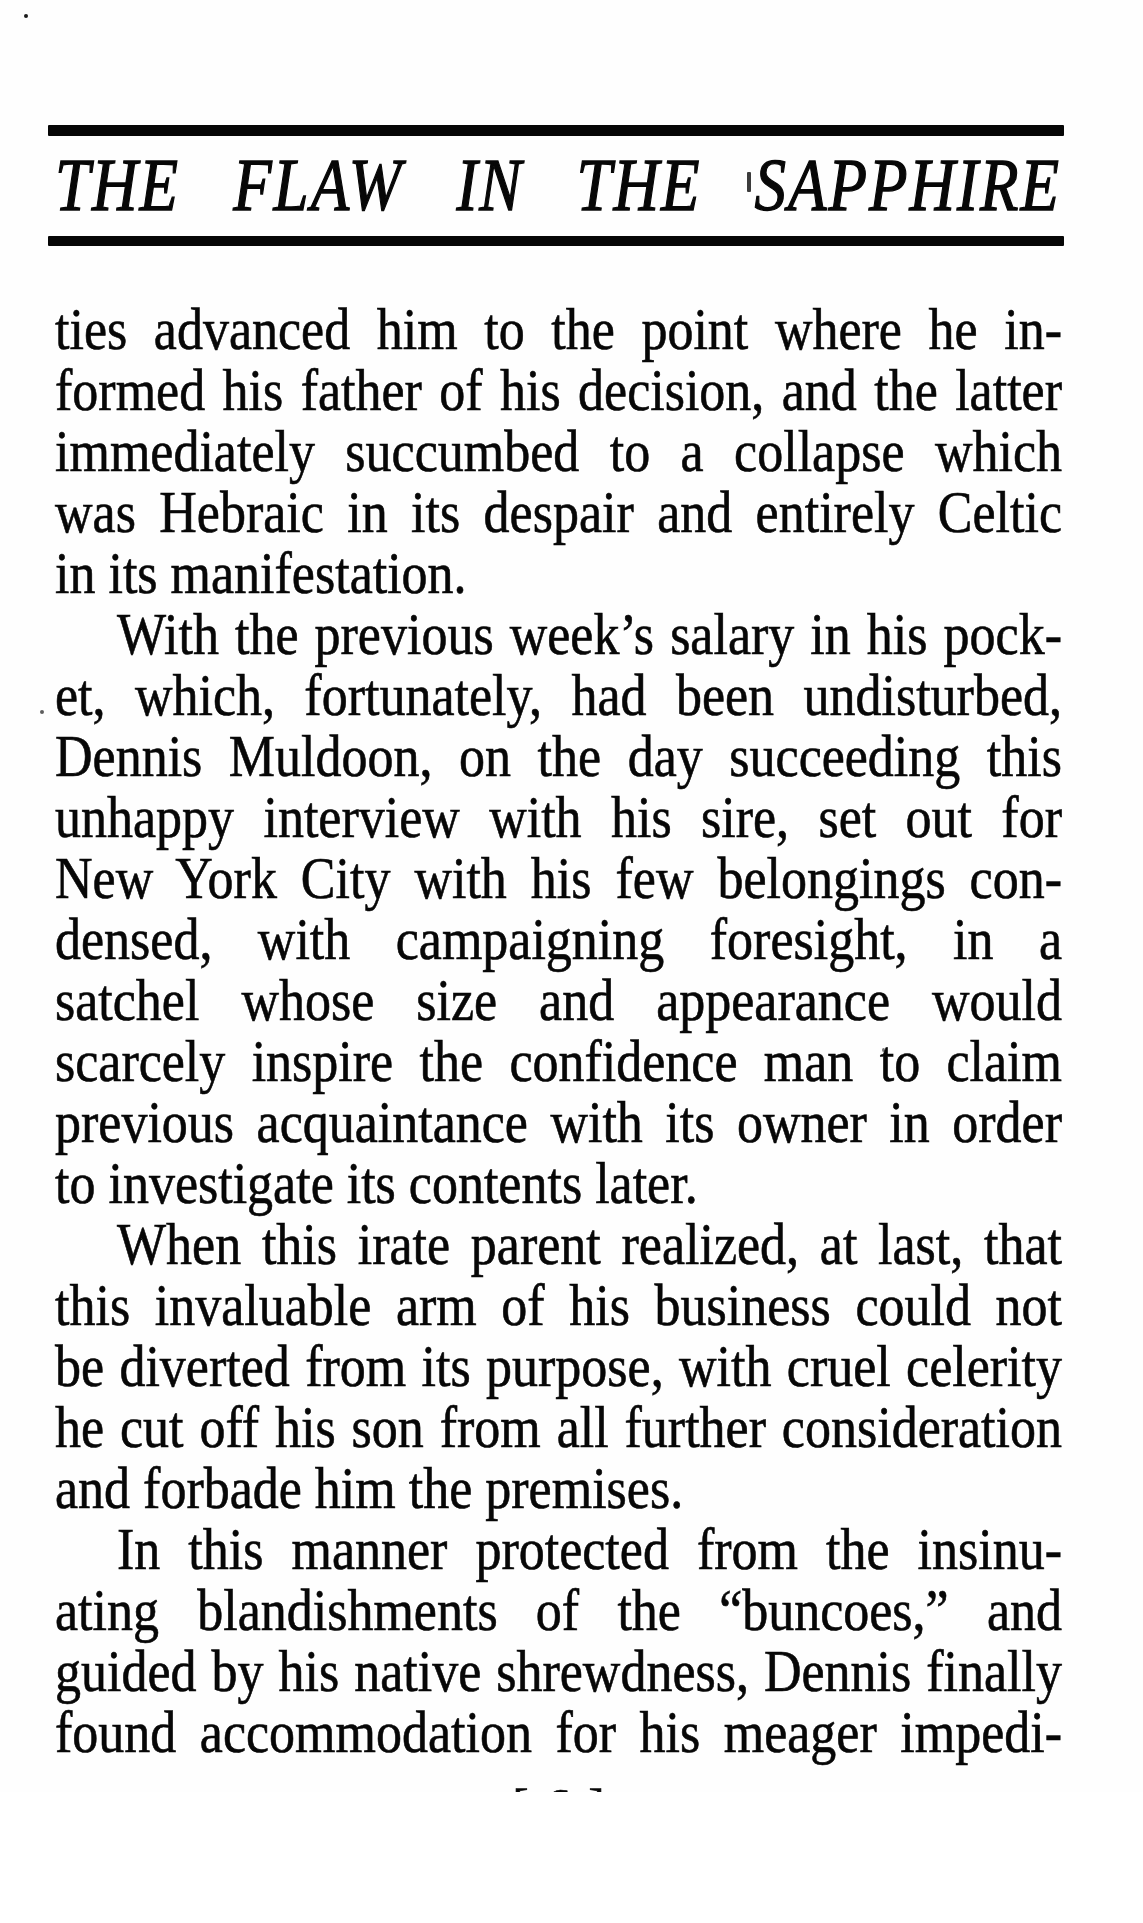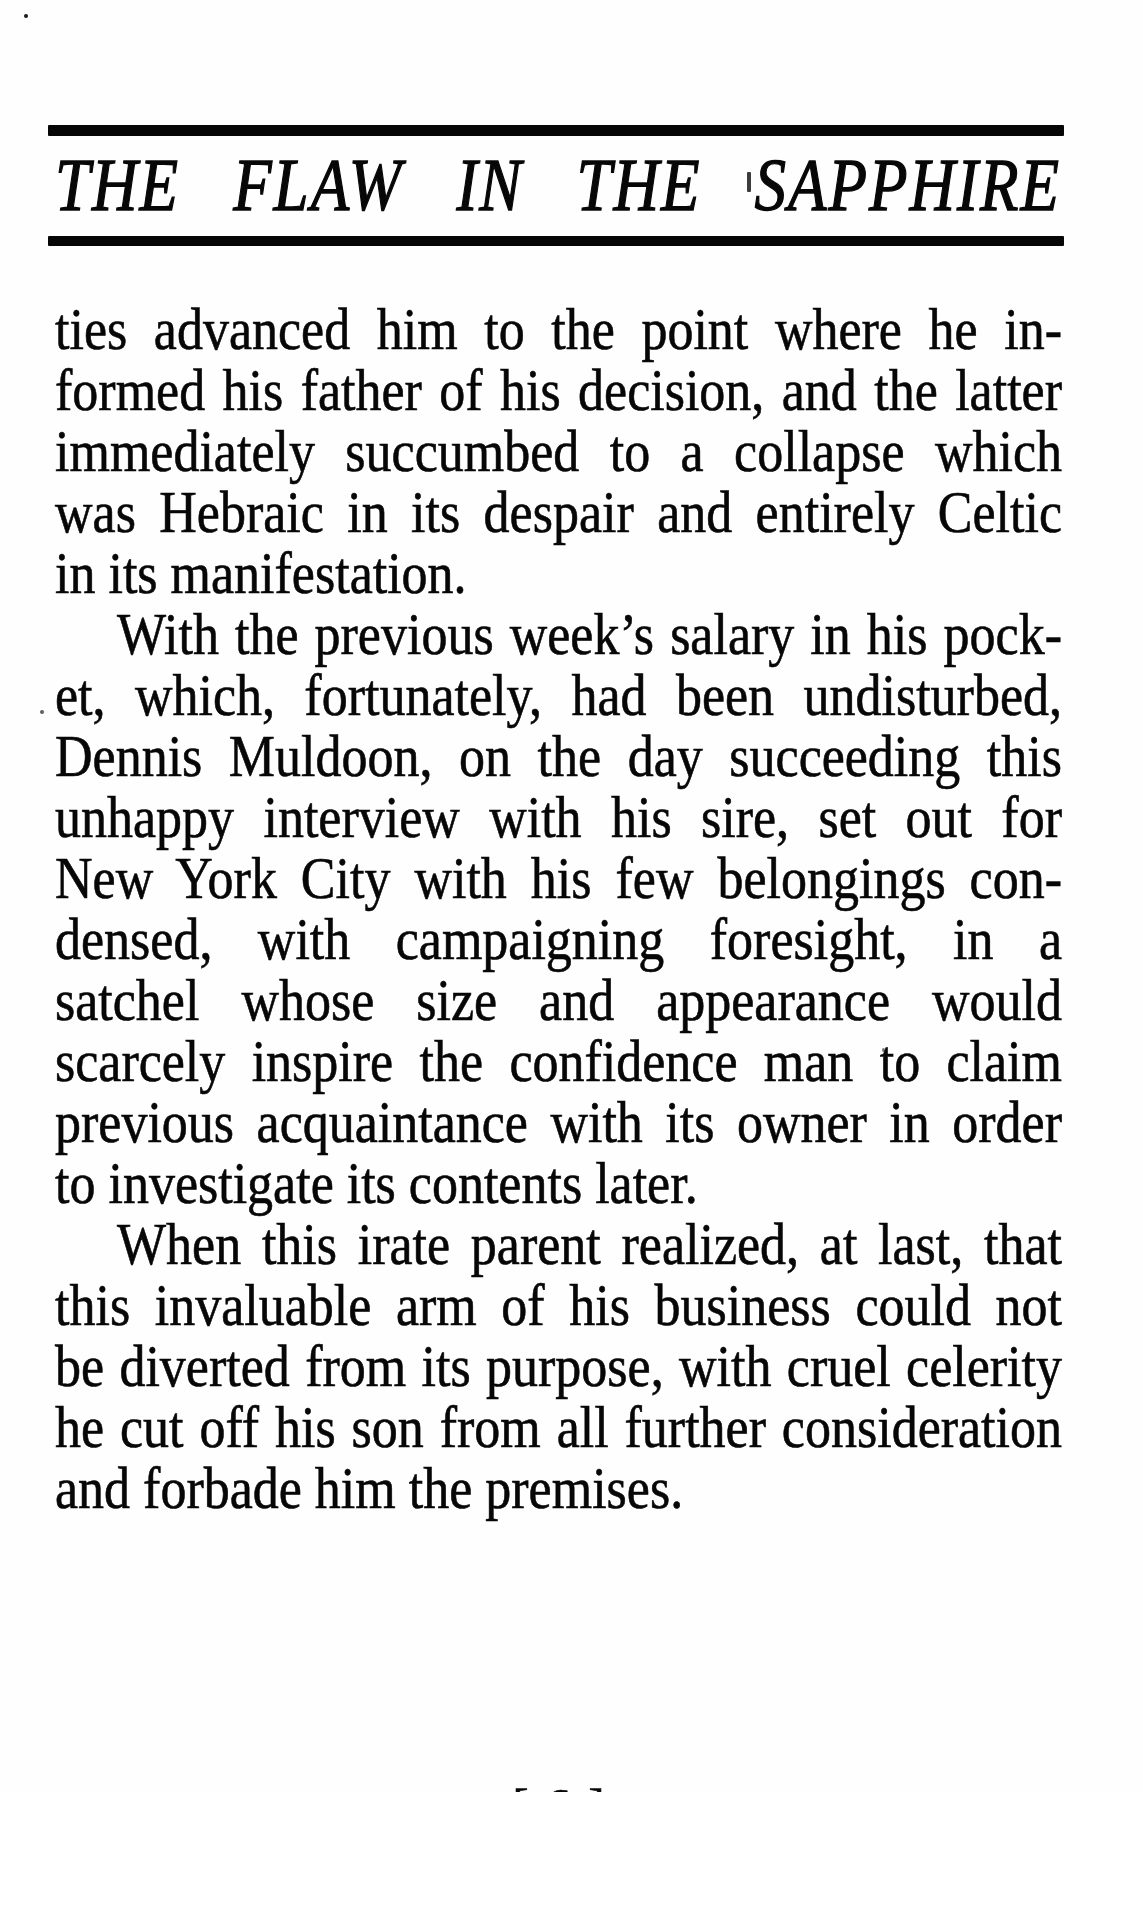--- a/index.html
+++ b/index.html
@@ -136,17 +136,23 @@
         <div class="line just">previous acquaintance with its owner in order</div>
         <div class="line">to investigate its contents later.</div>
       </div>
       <div class="paragraph">
         <div class="line just indent">When this irate parent realized, at last, that</div>
         <div class="line just">this invaluable arm of his business could not</div>
         <div class="line just">be diverted from its purpose, with cruel celerity</div>
         <div class="line just">he cut off his son from all further consideration</div>
         <div class="line">and forbade him the premises.</div>
       </div>
+      <div class="paragraph">
+        <div class="line just indent">In this manner protected from the insinu-</div>
+        <div class="line just">ating blandishments of the “buncoes,” and</div>
+        <div class="line just">guided by his native shrewdness, Dennis finally</div>
+        <div class="line just">found accommodation for his meager impedi-</div>
+      </div>
     </div>
 
   <div class="page-number">[ 6 ]</div>
 
 </div>
 
 </body></html>

